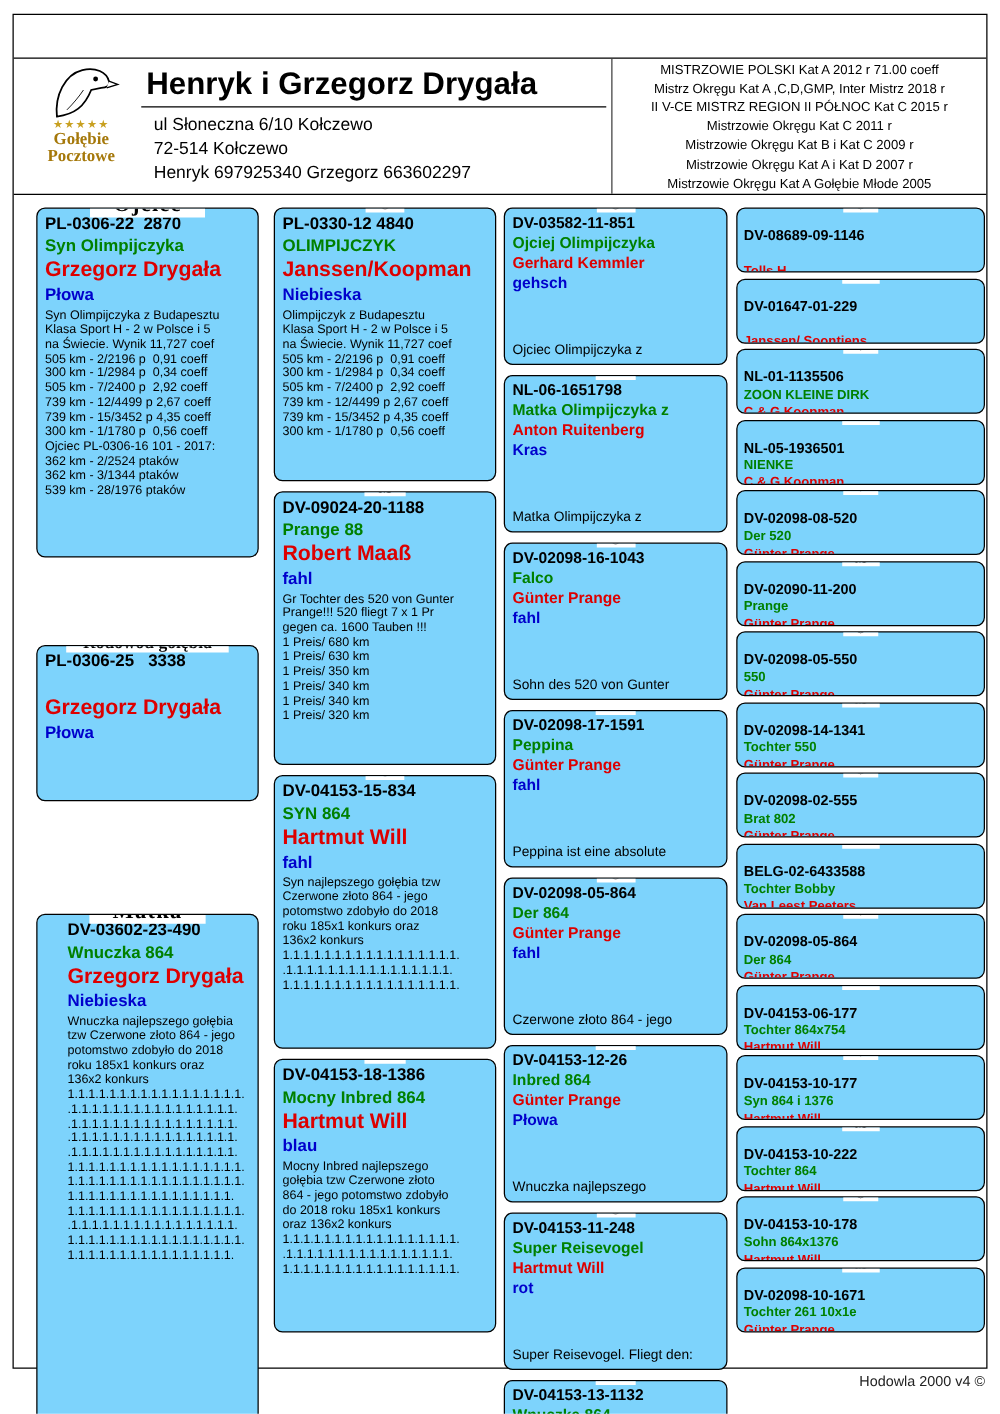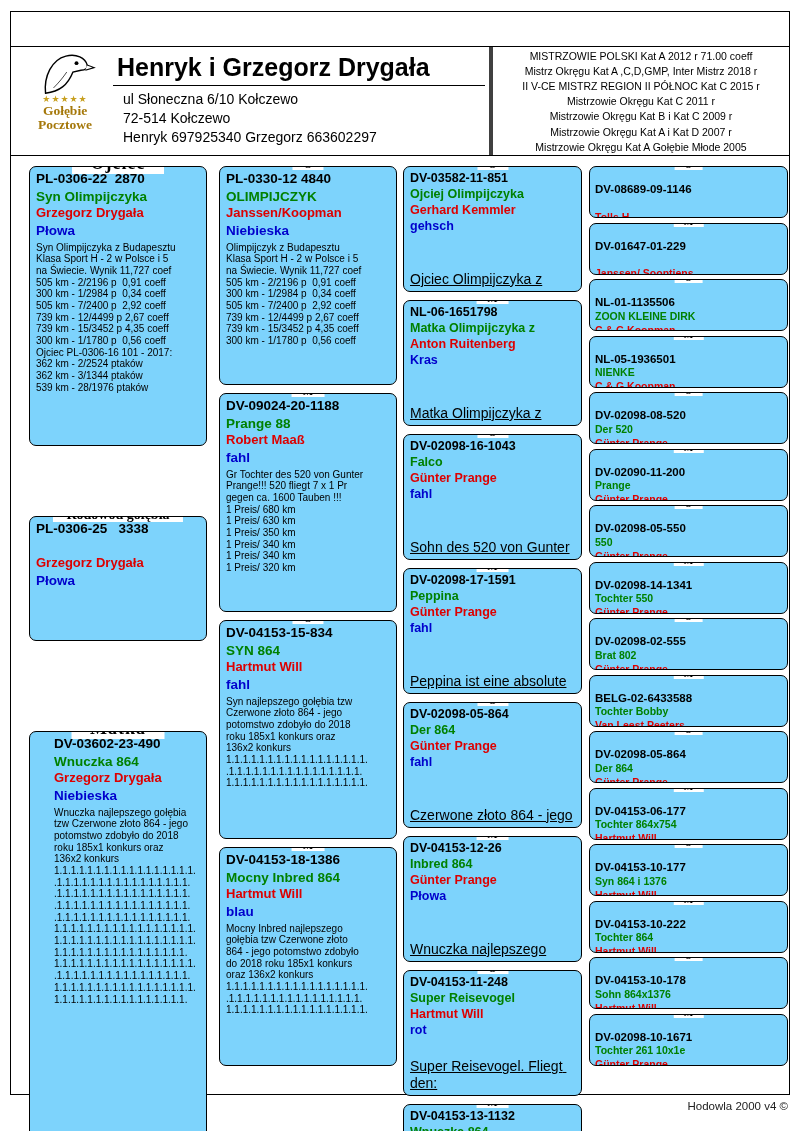--- a/index.html
+++ b/index.html
@@ -15,21 +15,21 @@
             border-top:1px solid #000; border-bottom:1px solid #000; display:flex; }
   .logo-cell { width:92px; padding:2px 0 0 16px; text-align:center; }
   .logo-cell svg { display:block; margin:0 auto; }
   .stars { font-size:9px; color:#c8a020; letter-spacing:1px; line-height:1; }
   .logo-word { font-family:"Liberation Serif","DejaVu Serif",serif; font-weight:bold;
                color:#a5780a; font-size:13.5px; line-height:1.05; }
   .center-cell { flex:1; padding:0 4px 0 10px; }
   .title { font-size:25px; font-weight:bold; border-bottom:1px solid #000; padding:6px 0 3px 4px; white-space:nowrap; }
   .addrs { padding:4px 0 0 10px; }
   .addr { font-size:14px; line-height:1.34; }
-  .ach-cell { width:300px; border-left:4px solid #404040; text-align:center; padding-top:2px; }
+  .ach-cell { width:300px; border-left:1px solid #404040; text-align:center; padding-top:2px; }
   .ach-line { font-size:10.5px; line-height:1.44; white-space:nowrap; }
 
   
   .pedigree { position:absolute; left:0; top:154px; width:100%; height:905px; }
   .col { position:absolute; top:0; }
   .col1 { left:18px;  width:178px; }
   .col2 { left:208px; width:178px; }
   .col3 { left:392px; width:179px; }
   .col4 { left:578px; width:199px; }
 
@@ -38,34 +38,34 @@
   .tab { position:absolute; top:-9px; left:50%; transform:translateX(-50%);
          background:#fff; padding:0 3px; font-weight:bold; font-size:11px;
          font-family:"Liberation Serif","DejaVu Serif",serif; white-space:nowrap; line-height:1.1; }
   .tab::before { content:"– "; }
   .tab::after  { content:" –"; }
   .tab-big    { font-size:18px; top:-13px; letter-spacing:1px; }
   .tab-mid    { font-size:14px; top:-10px; }
 
   .ring   { font-size:13.5px; font-weight:bold; line-height:1.3; white-space:pre-wrap; }
   .pname  { font-size:13.5px; font-weight:bold; line-height:1.3; color:#008000; min-height:1.3em; }
-  .powner { font-size:13px; font-weight:bold; line-height:1.3; color:#dd0000; min-height:1.3em; }
+  .powner { font-size:17px; font-weight:bold; line-height:1.3; color:#dd0000; min-height:1.3em; }
   .pcolor { font-size:13.5px; font-weight:bold; line-height:1.3; color:#0000cc; min-height:1.3em; }
   .desc   { font-size:10px; line-height:1.17; white-space:pre-wrap; margin-top:2px; }
 
   .b-ojciec  { height:280px; margin-bottom:70px; }
   .b-rodowod { height:125px; margin-bottom:90px; }
   .b-matka   { height:420px;padding-left:24px; }
 
   .col2-box { height:219px; margin-bottom:8px; }
 
   .col3-box { height:126px; margin-bottom:8px; display:flex; flex-direction:column; }
   .col3-box .ring, .col3-box .pname, .col3-box .powner, .col3-box .pcolor
             { font-size:12.5px; line-height:1.28; min-height:1.28em; }
-  .col3-box .desc { margin-top:auto; font-size:14px;text-decoration:underline; }
+  .col3-box .desc { margin-top:auto; font-size:11px; }
 
   .col4-box { height:52px; margin-bottom:4.5px; padding:15px 5px 2px 5px; }
   .col4-box .ring   { font-size:11.5px; line-height:1.3; }
   .col4-box .pname  { font-size:10.5px; line-height:1.33; min-height:1.33em; }
   .col4-box .powner { font-size:10.5px; line-height:1.33; }
   .col4-box .tab { top:-8px; font-size:10px; }
 
   .footer { position:absolute; right:12px; top:1100px; font-size:11.5px; color:#222; }
 </style>
 </head>

